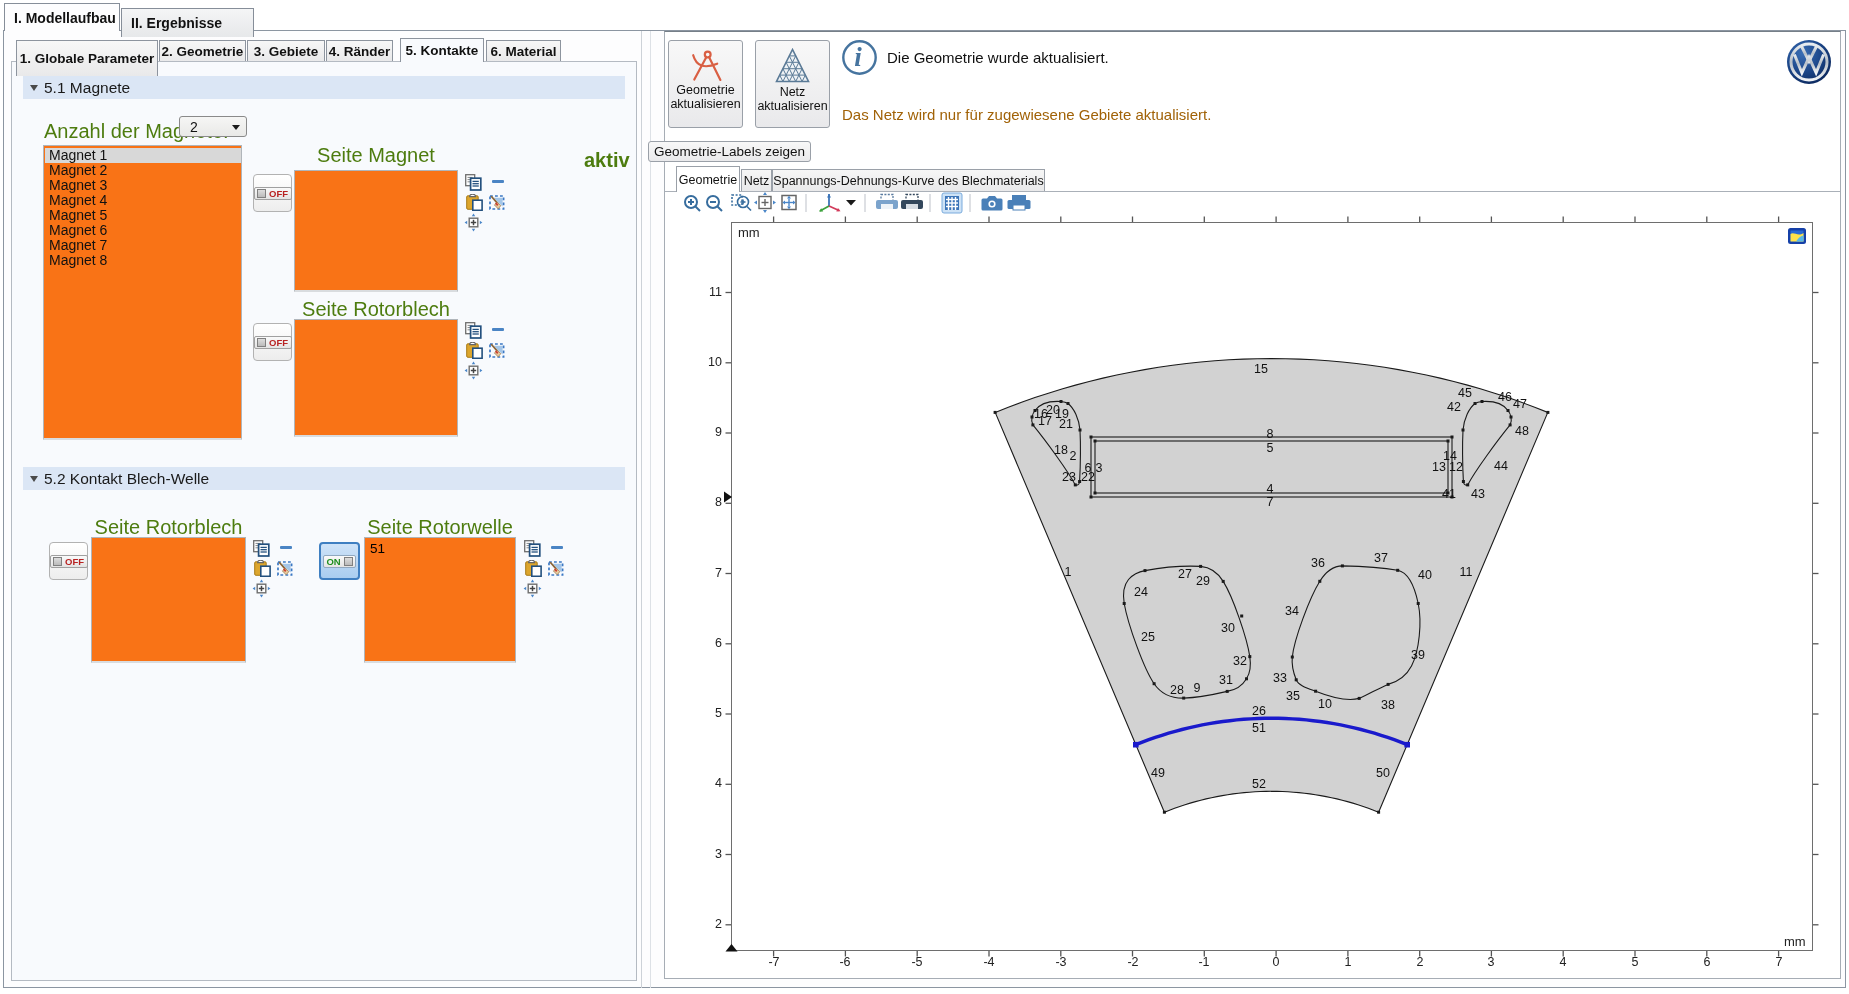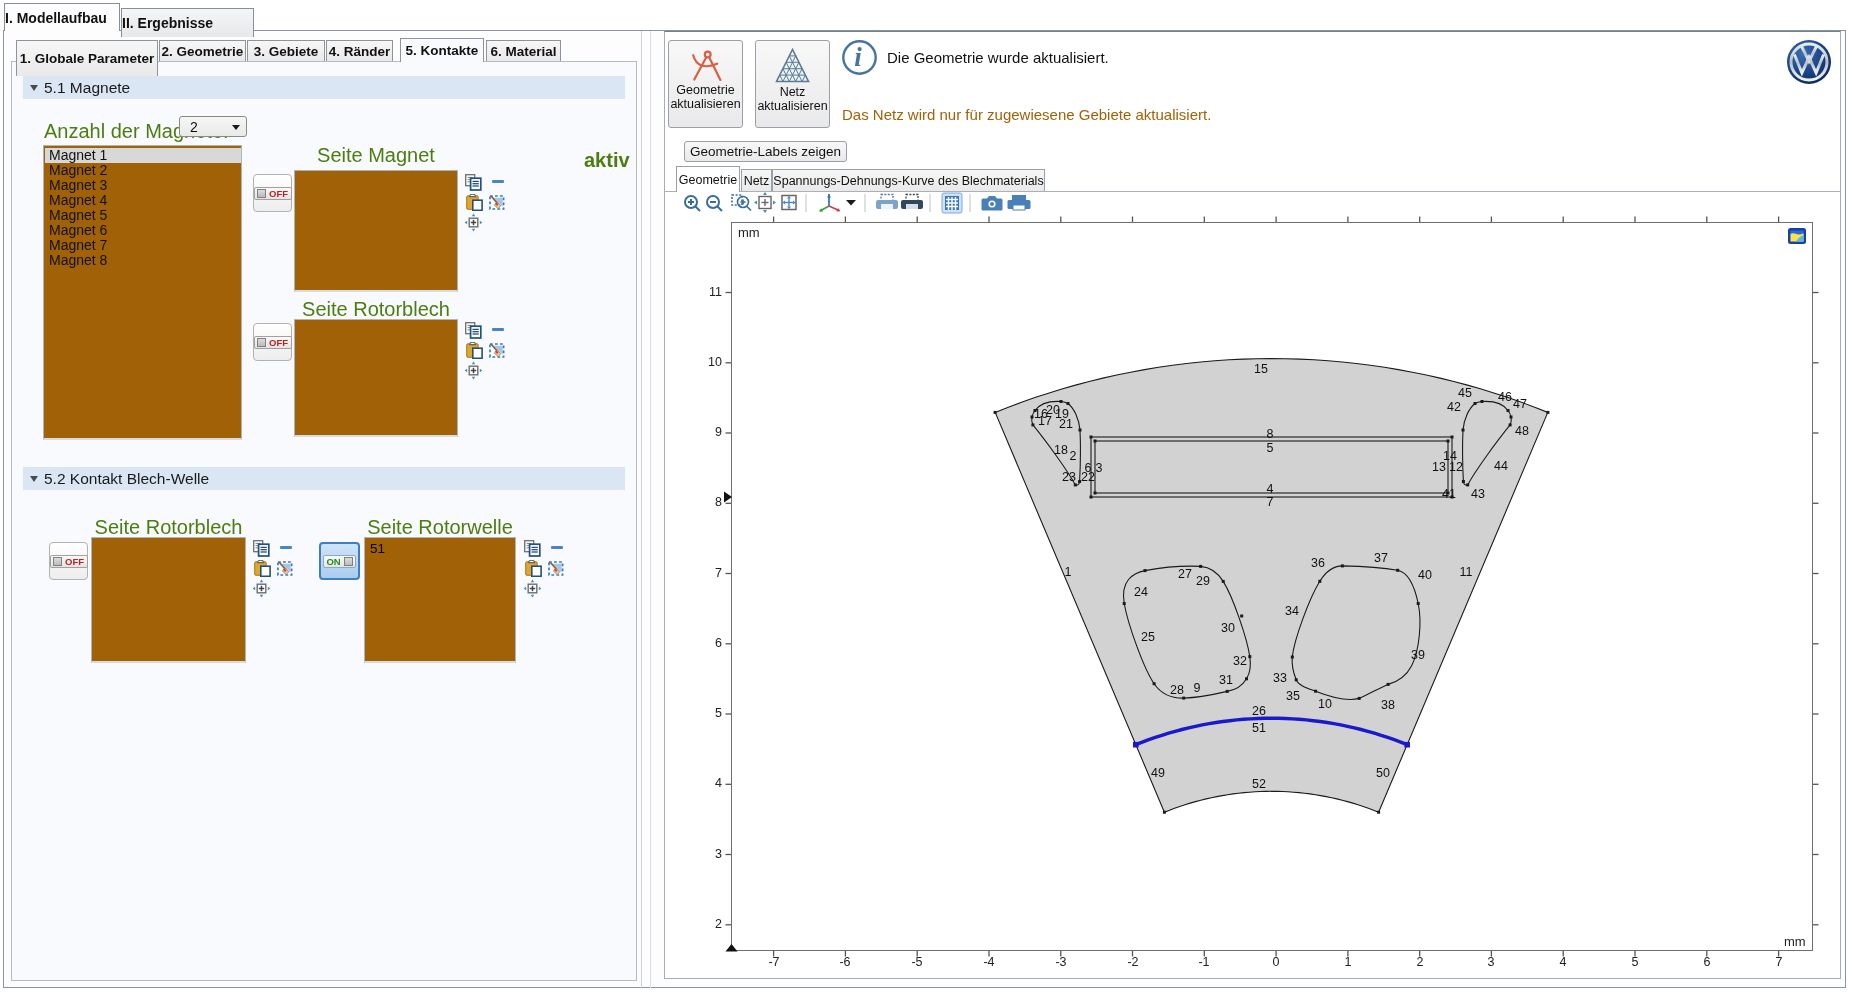--- a/index.html
+++ b/index.html
@@ -1,21 +1,21 @@
 <!DOCTYPE html>
 <html><head><meta charset="utf-8"><style>
 *{margin:0;padding:0;box-sizing:border-box}
 body{width:1849px;height:994px;position:relative;font-family:"Liberation Sans",sans-serif;background:#fff;overflow:hidden}
 .ab{position:absolute}
-.toptab{position:absolute;font-weight:bold;font-size:14px;color:#111;display:flex;align-items:center;border:1px solid #868e99;border-bottom:none;white-space:nowrap}
+.toptab{position:absolute;font-weight:bold;font-size:14px;color:#111;display:flex;align-items:center;padding-left:9px;border:1px solid #868e99;border-bottom:none;white-space:nowrap}
 .ltab{position:absolute;font-weight:bold;font-size:13.5px;color:#111;display:flex;align-items:center;justify-content:center;border:1px solid #8d949e;border-bottom:none;background:linear-gradient(#f7f7f7,#e9e9ea);white-space:nowrap;overflow:hidden}
 .sechdr{position:absolute;left:23px;width:602px;height:23px;background:#dbe6f5;color:#1a1a1a;font-size:15.5px;display:flex;align-items:center}
 .sechdr .tri{width:0;height:0;border-left:4.5px solid transparent;border-right:4.5px solid transparent;border-top:6px solid #4a4a4a;margin:0 6px 0 7px}
 .lbl{position:absolute;font-size:20px;color:#4d7c0f;white-space:nowrap}
-.lbox{position:absolute;background:#a16207;border:1px solid #b0b5ba;border-bottom:2px solid #d9dcdf}
+.lbox{position:absolute;background:#f97316;border:1px solid #b0b5ba;border-bottom:2px solid #d9dcdf}
 .offbtn{position:absolute;border:1px solid #b2b2b2;border-radius:4px;background:linear-gradient(#ffffff,#ededed);display:flex;align-items:center;justify-content:center}
 .offw{border:1px solid #a0a0a0;border-radius:2px;background:linear-gradient(#fafafa,#e4e4e4);display:flex;align-items:center;height:13px;padding:0 2.5px}
 .offsq{width:9px;height:9px;border:1px solid #808080;background:linear-gradient(#ddd,#bbb);margin-right:3px}
 .offt{color:#b82222;font-weight:bold;font-size:9.5px}
 .onbtn{position:absolute;left:319px;top:542px;width:41px;height:38px;border:2px solid #3f7fc1;border-radius:4px;background:linear-gradient(#cfe3f8,#a9cdf0);display:flex;align-items:center;justify-content:center}
 .onw{border:1px solid #90a8c0;border-radius:2px;background:linear-gradient(#fafafa,#e4e4e4);display:flex;align-items:center;height:13px;padding:0 2.5px}
 .ont{color:#1e8e1e;font-weight:bold;font-size:9.5px;margin-right:3px}
 .gbtn{position:absolute;border:1px solid #9aa0a8;border-radius:3px;background:linear-gradient(#f8f8f8,#e9e9eb);display:flex;align-items:center;justify-content:center;font-size:13.5px;color:#111}
 .gtab{position:absolute;border:1px solid #9aa0a8;border-bottom:none;background:linear-gradient(#f6f6f6,#e9e9ea);font-size:12.5px;color:#111;display:flex;align-items:center;justify-content:center;white-space:nowrap;overflow:hidden}
 .xl{position:absolute;top:955px;width:30px;text-align:center;font-size:12.5px;color:#222}
@@ -266,21 +266,21 @@
 <div style="font-size:12.5px;line-height:13.5px;text-align:center;margin-top:0;white-space:nowrap">Netz<br>aktualisieren</div>
   </div>
 
 <svg class="ab" style="left:841px;top:39px" width="37" height="37" viewBox="0 0 37 37">
 <circle cx="18.5" cy="18.5" r="16.2" fill="none" stroke="#46749f" stroke-width="2.4"></circle>
 <text x="17" y="27" text-anchor="middle" style="font-family:'Liberation Serif',serif;font-size:27px;font-style:italic;font-weight:bold;fill:#46749f">i</text>
 </svg>
 <div class="ab" style="left:887px;top:49px;font-size:15px;color:#111">Die Geometrie wurde aktualisiert.</div>
 <div class="ab" style="left:842px;top:106px;font-size:15px;color:#a16207">Das Netz wird nur für zugewiesene Gebiete aktualisiert.</div>
 
-<div class="gbtn" style="left:684px;top:141px;width:163px;height:21px">Geometrie-Labels zeigen</div>
+<div class="gbtn" style="left:648px;top:141px;width:163px;height:21px">Geometrie-Labels zeigen</div>
 
 <div class="ab" style="left:665px;top:191px;width:1175px;height:1px;background:#aab0b8"></div>
 <div class="gtab" style="left:741px;top:169px;width:31px;height:22px">Netz</div>
 <div class="gtab" style="left:772px;top:169px;width:273px;height:22px">Spannungs-Dehnungs-Kurve des Blechmaterials</div>
 <div class="gtab" style="left:676px;top:166px;width:64px;height:26px;background:#fff;z-index:2">Geometrie</div>
 
 <svg class="ab" style="left:664px;top:192px" width="400" height="26" viewBox="0 0 400 26">
 <g stroke="#376d9e" stroke-width="2" fill="none">
 <circle cx="27" cy="10" r="6"></circle>
       <line x1="31.5" y1="14.5" x2="36" y2="19"></line>

